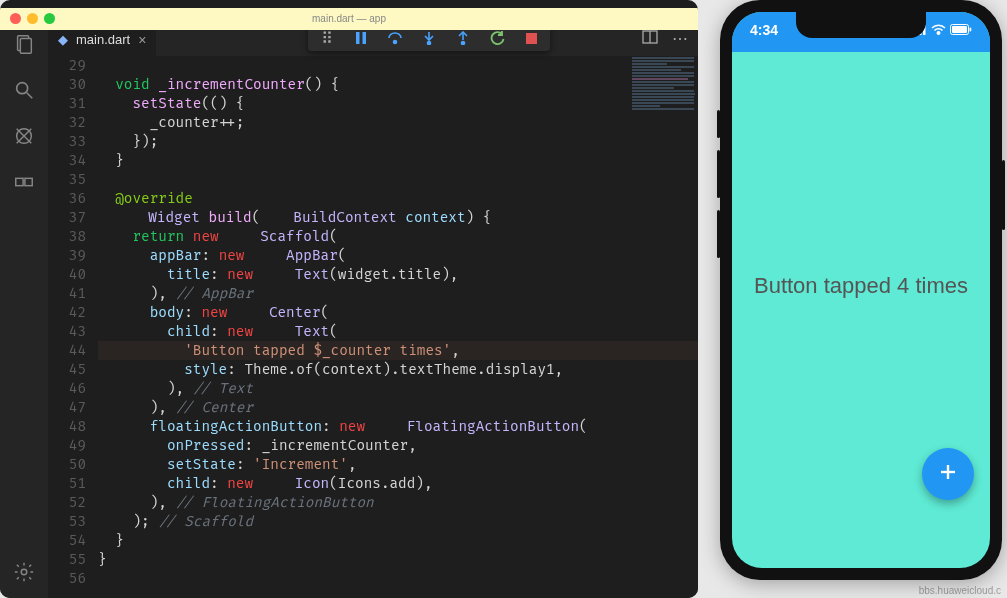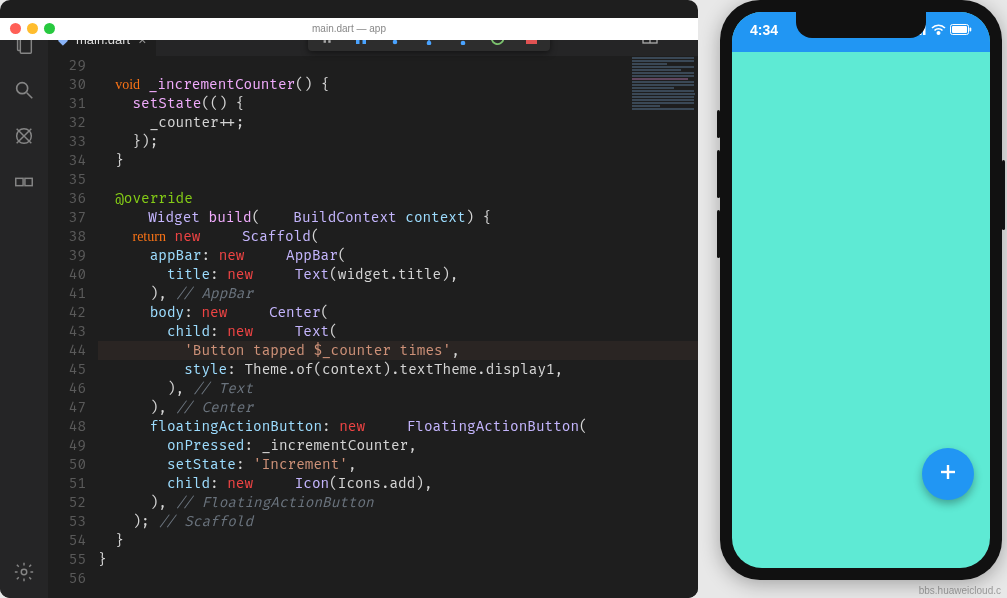--- a/index.html
+++ b/index.html
@@ -15,23 +15,23 @@
     left: 0; top: 0;
     width: 698px; height: 598px;
     background: #1e1e1e;
     border-radius: 10px;
     overflow: hidden;
     display: flex;
     flex-direction: column;
   }
   .ide-title {
     position: absolute;
-    top: 18px; left: 0; right: 0;
+    top: 8px; left: 0; right: 0;
     height: 22px;
-    background: #ffffff;
+    background: #fef9c3;
     text-align: center;
     font-size: 10px;
     color: #888;
     line-height: 22px;
     z-index: 2;
   }
   .traffic {
     position: absolute; left: 10px; top: 5px; display: flex; gap: 6px;
   }
   .traffic span { width: 11px; height: 11px; border-radius: 50%; }
@@ -61,21 +61,21 @@
     background:#2d2d2d; border-radius:4px; padding:4px 10px;
     box-shadow: 0 2px 6px rgba(0,0,0,0.5);
   }
   .debug-tb .btn { width:18px; height:18px; display:flex; align-items:center; justify-content:center; cursor:pointer; }
   .tabbar-right { position:absolute; right:10px; display:flex; gap:14px; color:#aaa; }
   .code-scroll { flex:1; display:flex; position:relative; font-family: "Fira Code","Source Code Pro",Menlo,Consolas,monospace; font-size:14px; line-height:19px; overflow:hidden;}
   .gutter { width:50px; text-align:right; color:#5a5a5a; padding-right:12px; user-select:none;}
   .code-lines { flex:1; white-space: pre; color:#d4d4d4; position:relative;}
   .minimap { position:absolute; right:0; top:0; width:70px; height:140px; opacity:0.4; pointer-events:none; }
   .minimap div { height:2px; margin:1px 4px; background:#6688aa; }
-  .tok-kw { color:#f97316;font-family:Liberation Serif, serif; }
+  .tok-kw { color:#22c55e; }
   .tok-fn { color:#f0abfc; }
   .tok-type { color:#c4b5fd;margin-left:33px; }
   .tok-prop { color:#9cdcfe; }
   .tok-str { color:#ce9178; }
   .tok-ann { color:#84cc16; }
   .tok-cmt { color:#6a737d; font-style: italic; }
   .tok-new { color:#ef4444; }
   .tok-param { color:#9cdcfe; }
   .line-hl { background: rgba(80,60,50,0.25); display:inline-block; width:100%;}
   @keyframes blink { 50% { opacity:0; } }
@@ -353,20 +353,21 @@
         <span>
           <svg width="22" height="11" viewBox="0 0 22 11" fill="none">
               <rect x="0.5" y="0.5" width="18" height="10" rx="2" stroke="#fff"></rect>
               <rect x="2" y="2" width="15" height="7" rx="1" fill="#fff"></rect>
               <rect x="19.5" y="3.5" width="1.8" height="4" rx="1" fill="#fff"></rect>
             </svg>
         </span>
       </span>
     </div>
     <div class="phone-body">
+      <div class="body-text">Button tapped 4 times</div>
       <div class="fab" title="Increment">
         <span>
           <svg width="24" height="24" viewBox="0 0 24 24" fill="none" stroke="#fff" stroke-width="2.4">
               <line x1="12" y1="5" x2="12" y2="19"></line>
               <line x1="5" y1="12" x2="19" y2="12"></line>
             </svg>
         </span>
       </div>
     </div>
   </div>

